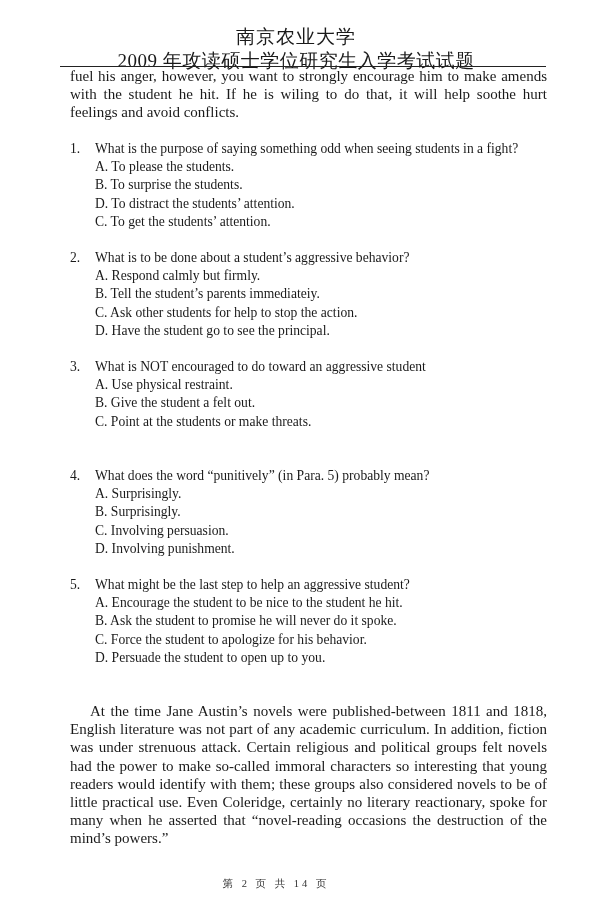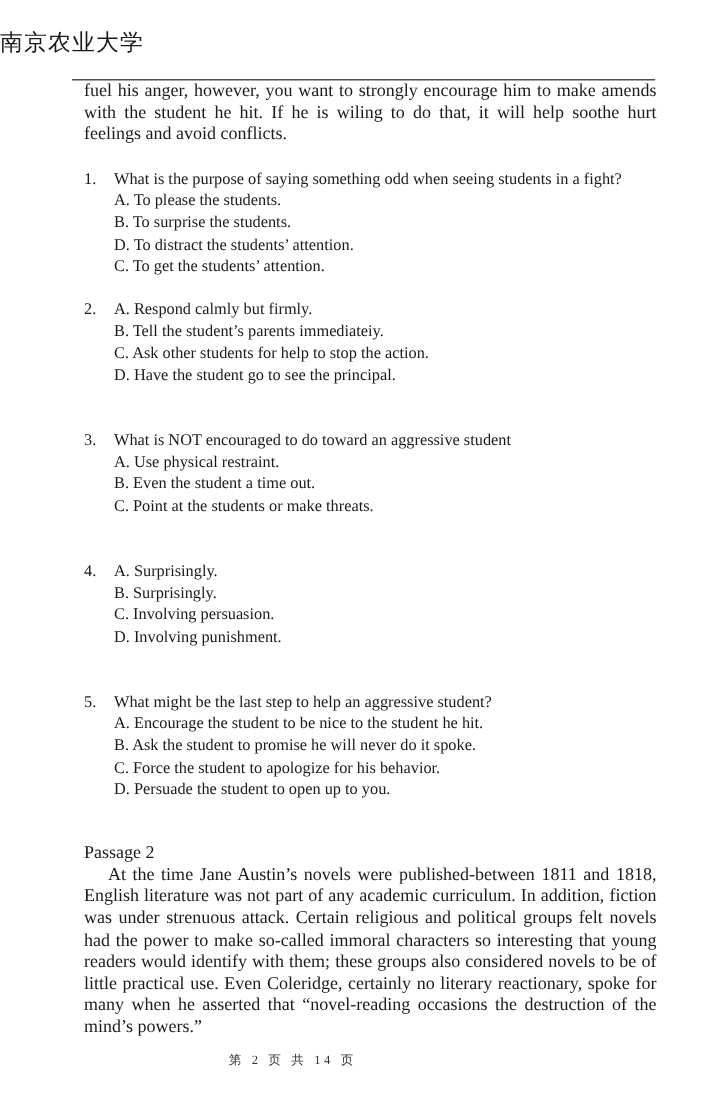--- a/index.html
+++ b/index.html
@@ -1,85 +1,85 @@
 <!DOCTYPE html>
 <html><head>
   <meta charset="utf-8">
   <style>
     html, body { margin: 0; padding: 0; background: #ffffff; }
     body {
       width: 607px; height: 920px; position: relative; overflow: hidden;
       font-family: "Liberation Serif", "DejaVu Serif", serif;
       color: #1a1a1a;
     }
-    .header { position: absolute; top: 26px; left: 0; width: 592px; }
+    .header { position: absolute; top: 26px; left: 0; width: 592px; text-align: center; }
     .header .line1 { font-size: 19px; line-height: 22px; letter-spacing: 1px; }
     .header .line2 { font-size: 19px; line-height: 22px; margin-top: 2px; letter-spacing: 0.5px; }
     .rule { position: absolute; top: 66px; left: 60px; width: 486px; height: 0; border-top: 1.5px solid #222; }
     .content { position: absolute; left: 70px; width: 477px; font-size: 15px; }
     .para { text-align: justify; line-height: 18px; margin: 0; }
     .intro { top: 67px; }
     .q { position: absolute; left: 70px; width: 470px; font-size: 13.6px; line-height: 18.2px; }
     .q .stem { position: relative; padding-left: 25px; }
     .q .num { position: absolute; left: 0; top: 0; }
     .q .opt { padding-left: 25px; }
     .passage { top: 702px; }
     .passage .title { line-height: 18px; }
     .passage .body { text-indent: 20px; text-align: justify; line-height: 18.2px; }
-    .footer { position: absolute; top: 877px; left: 0; width: 488px; text-align: center; font-size: 10.5px; letter-spacing: 3px; color: #333; }
+    .footer { position: absolute; top: 877px; left: 0; width: 488px; text-align: center; font-size: 10.5px; letter-spacing: 3px; color: #333; padding-left: 32px; }
   </style>
 </head>
 <body>
 
 <div class="header">
   <div class="line1">南京农业大学</div>
+  <div class="line2">2009 年攻读硕士学位研究生入学考试试题</div>
 </div>
 <div class="rule"></div>
 
 <div class="content intro">
   <p class="para">fuel his anger, however, you want to strongly encourage him to make amends with the student he hit. If he is wiling to do that, it will help soothe hurt feelings and avoid conflicts.</p>
 </div>
 
 <div class="q" style="top:140px;">
   <div class="stem"><span class="num">1.</span><span>What is the purpose of saying something odd when seeing students in a fight?</span></div>
   <div class="opt">A. To please the students.</div>
   <div class="opt">B. To surprise the students.</div>
   <div class="opt">D. To distract the students’ attention.</div>
   <div class="opt">C. To get the students’ attention.</div>
 </div>
 
 <div class="q" style="top:249px;">
-  <div class="stem"><span class="num">2.</span></div>
+  <div class="stem"><span class="num">2.</span><span>What is to be done about a student’s aggressive behavior?</span></div>
   <div class="opt">A. Respond calmly but firmly.</div>
   <div class="opt">B. Tell the student’s parents immediateiy.</div>
   <div class="opt">C. Ask other students for help to stop the action.</div>
   <div class="opt">D. Have the student go to see the principal.</div>
 </div>
 
 <div class="q" style="top:358px;">
   <div class="stem"><span class="num">3.</span><span>What is NOT encouraged to do toward an aggressive student</span></div>
   <div class="opt">A. Use physical restraint.</div>
-  <div class="opt">B. Even the student a time out.</div>
+  <div class="opt">B. Give the student a felt out.</div>
   <div class="opt">C. Point at the students or make threats.</div>
 </div>
 
 <div class="q" style="top:467px;">
-  <div class="stem"><span class="num">4.</span></div>
+  <div class="stem"><span class="num">4.</span><span>What does the word “punitively” (in Para. 5) probably mean?</span></div>
   <div class="opt">A. Surprisingly.</div>
   <div class="opt">B. Surprisingly.</div>
   <div class="opt">C. Involving persuasion.</div>
   <div class="opt">D. Involving punishment.</div>
 </div>
 
 <div class="q" style="top:576px;">
   <div class="stem"><span class="num">5.</span><span>What might be the last step to help an aggressive student?</span></div>
   <div class="opt">A. Encourage the student to be nice to the student he hit.</div>
   <div class="opt">B. Ask the student to promise he will never do it spoke.</div>
   <div class="opt">C. Force the student to apologize for his behavior.</div>
   <div class="opt">D. Persuade the student to open up to you.</div>
 </div>
 
 <div class="content passage">
-  <div class="title">Passage 2</div>
   <p class="para body">At the time Jane Austin’s novels were published-between 1811 and 1818, English literature was not part of any academic curriculum. In addition, fiction was under strenuous attack. Certain religious and political groups felt novels had the power to make so-called immoral characters so interesting that young readers would identify with them; these groups also considered novels to be of little practical use. Even Coleridge, certainly no literary reactionary, spoke for many when he asserted that “novel-reading occasions the destruction of the mind’s powers.”</p>
 </div>
 
 <div class="footer">第 2 页 共 14 页</div>
 
 </body></html>

